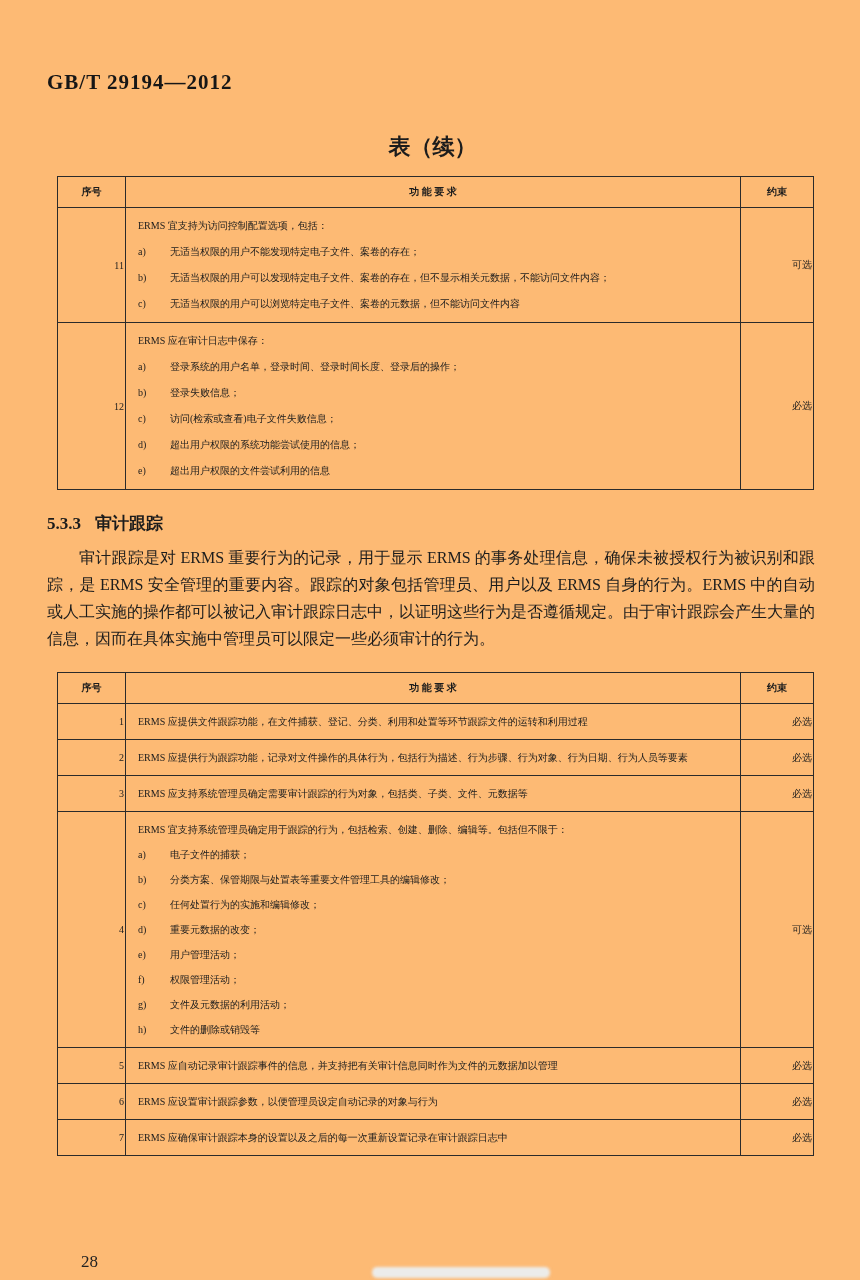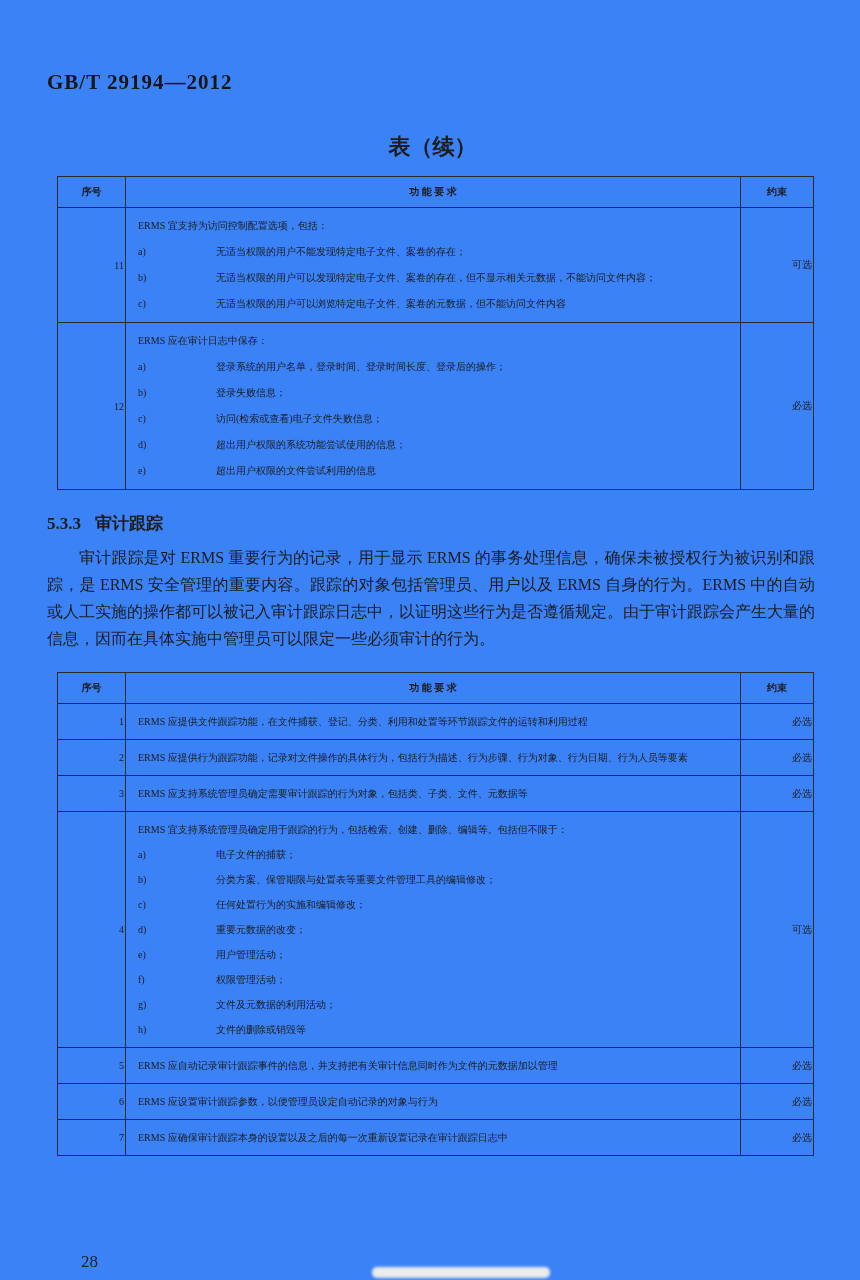--- a/index.html
+++ b/index.html
@@ -5,21 +5,21 @@
   html, body {
     margin: 0;
     padding: 0;
     background: #e8e8e8;
   }
   .page {
     position: relative;
     width: 860px;
     height: 1280px;
     margin: 0 auto;
-    background: #3b82f6;
+    background: #fdba74;
     overflow: hidden;
     font-family: "Liberation Serif", "DejaVu Serif", serif;
     color: #1c1c1c;
     box-sizing: border-box;
     padding: 70px 42px 0 47px;
   }
   .doc-header {
     font-size: 21px;
     font-weight: bold;
     letter-spacing: 1px;
@@ -66,21 +66,20 @@
   .t1 .simple-text, .t2 .simple-text { }
   .req-item {
     display: flex;
   }
   .req-item .lbl {
     width: 32px;
     flex: 0 0 32px;
   }
   .req-item .itxt {
     flex: 1;
-    margin-left: 46px;
   }
   .section-heading {
     margin-top: 22px;
     font-size: 17px;
     font-weight: bold;
     height: 24px;
   }
   .section-heading .sec-no { margin-right: 14px; }
   .body-paragraph {
     margin-top: 8px;

